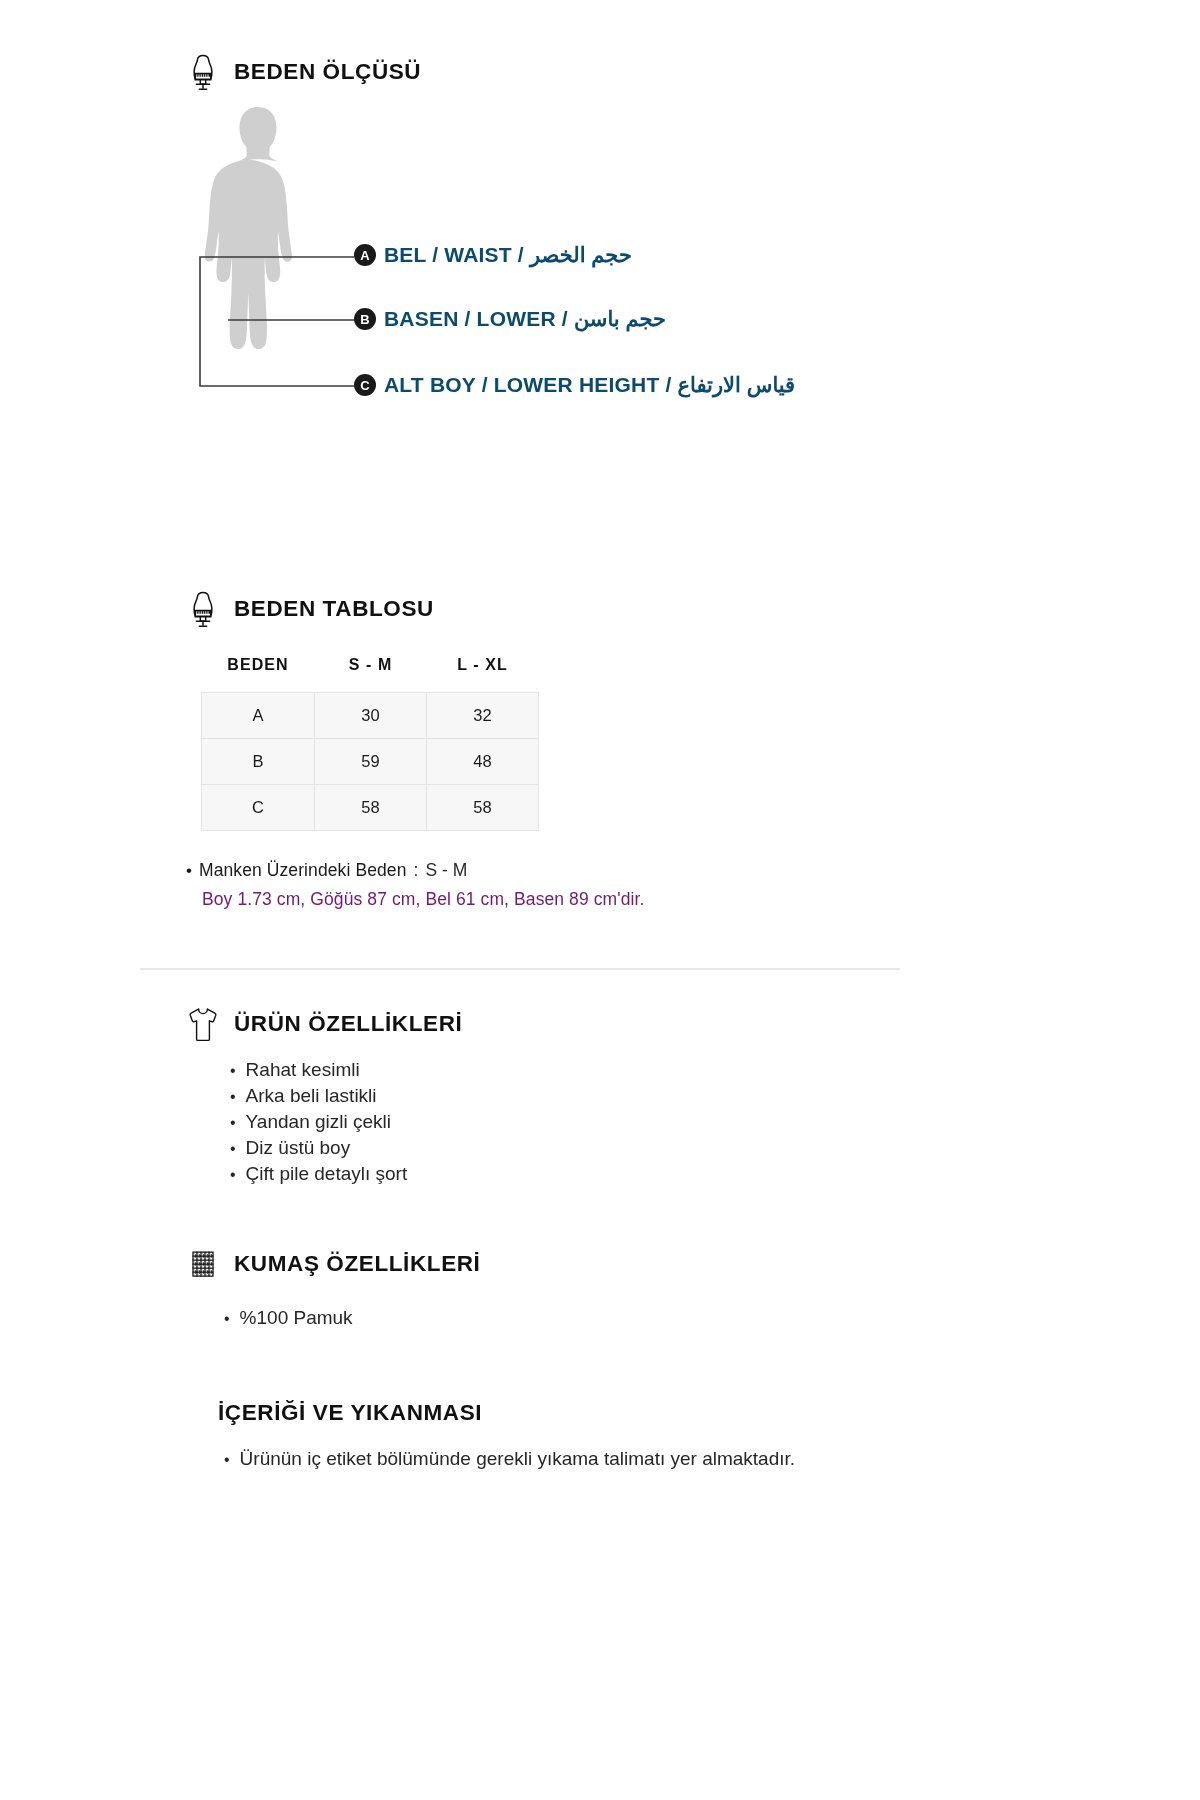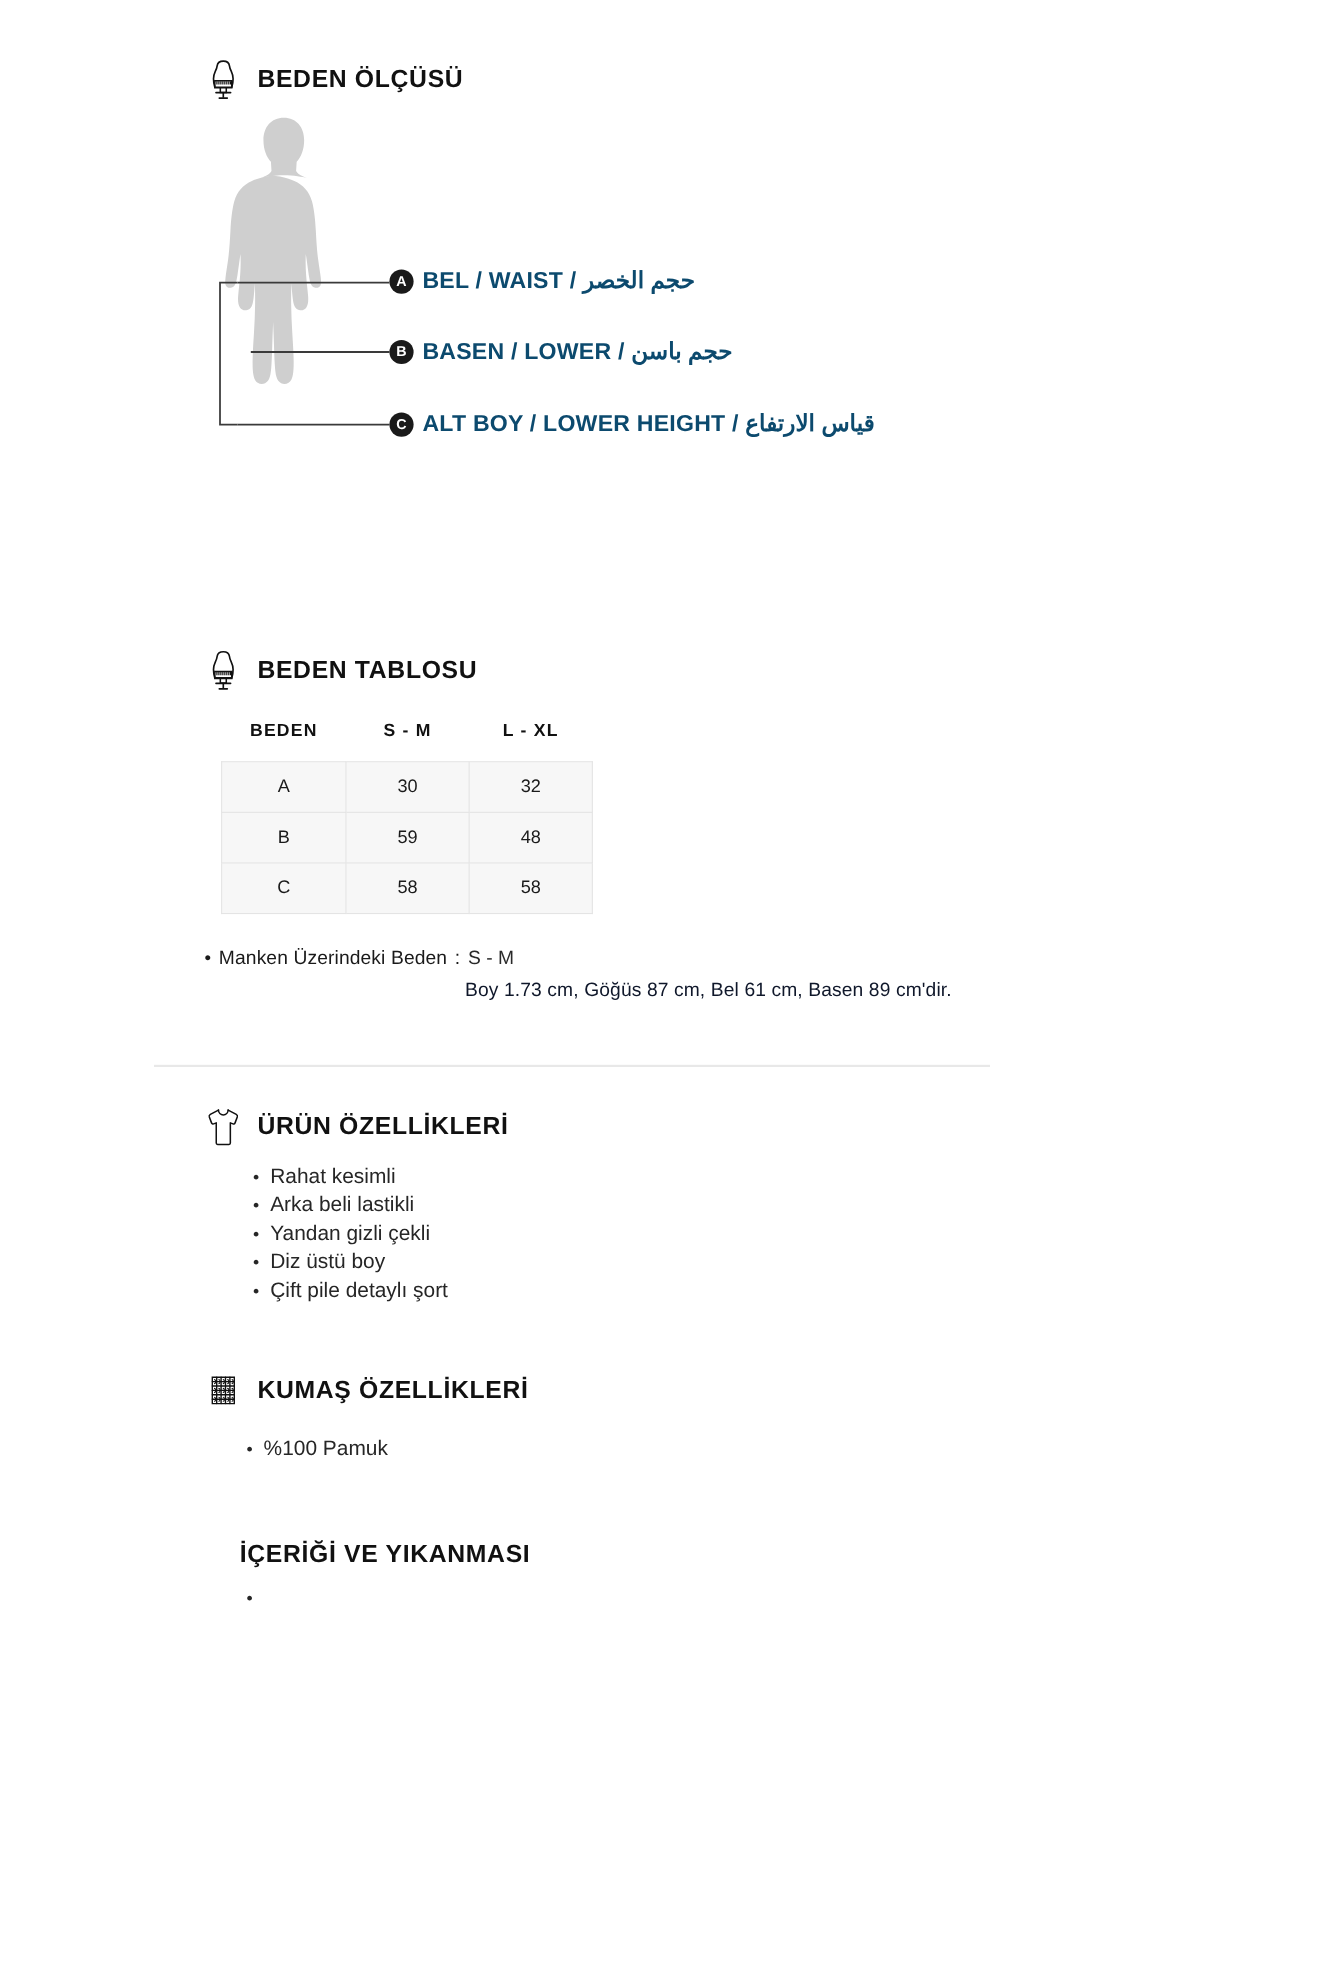--- a/index.html
+++ b/index.html
@@ -151,25 +151,24 @@
   #model-note .note-strong {
     font-weight: normal;
     letter-spacing: 0.1px;
   }
   #model-note .note-value {
     font-weight: normal;
     color: #2a2a2a;
   }
   #model-note .note-line-2 {
     font-size: 17.5px;
-    color: #0f172a;
+    color: #701a75;
     margin-top: 8px;
     padding-left: 16px;
     letter-spacing: 0.1px;
-    text-align: center;
   }
 
   
   #content-divider {
     position: absolute;
     left: 140px;
     top: 968px;
     width: 760px;
     height: 2px;
     background: #e8e8e8;
@@ -412,17 +411,18 @@
 
   <div id="washing-section">
 
     <div class="section-head">
       <span class="head-text">İÇERİĞİ VE YIKANMASI</span>
     </div>
 
     <ul class="bullet-list">
       <li>
         <span class="li-dot">•</span>
+        <span class="li-text">Ürünün iç etiket bölümünde gerekli yıkama talimatı yer almaktadır.</span>
       </li>
     </ul>
   </div>
 
 </div>
 
 </body></html>

